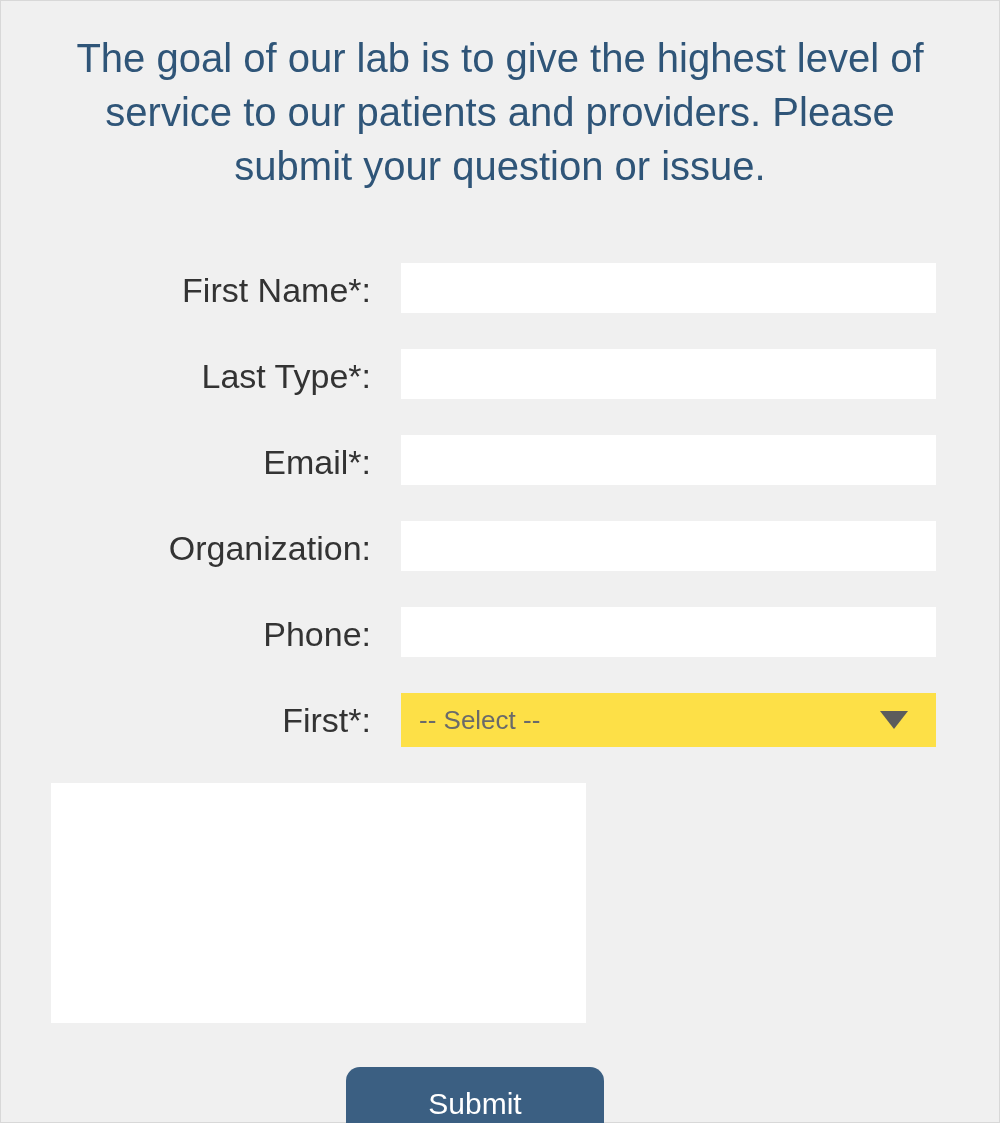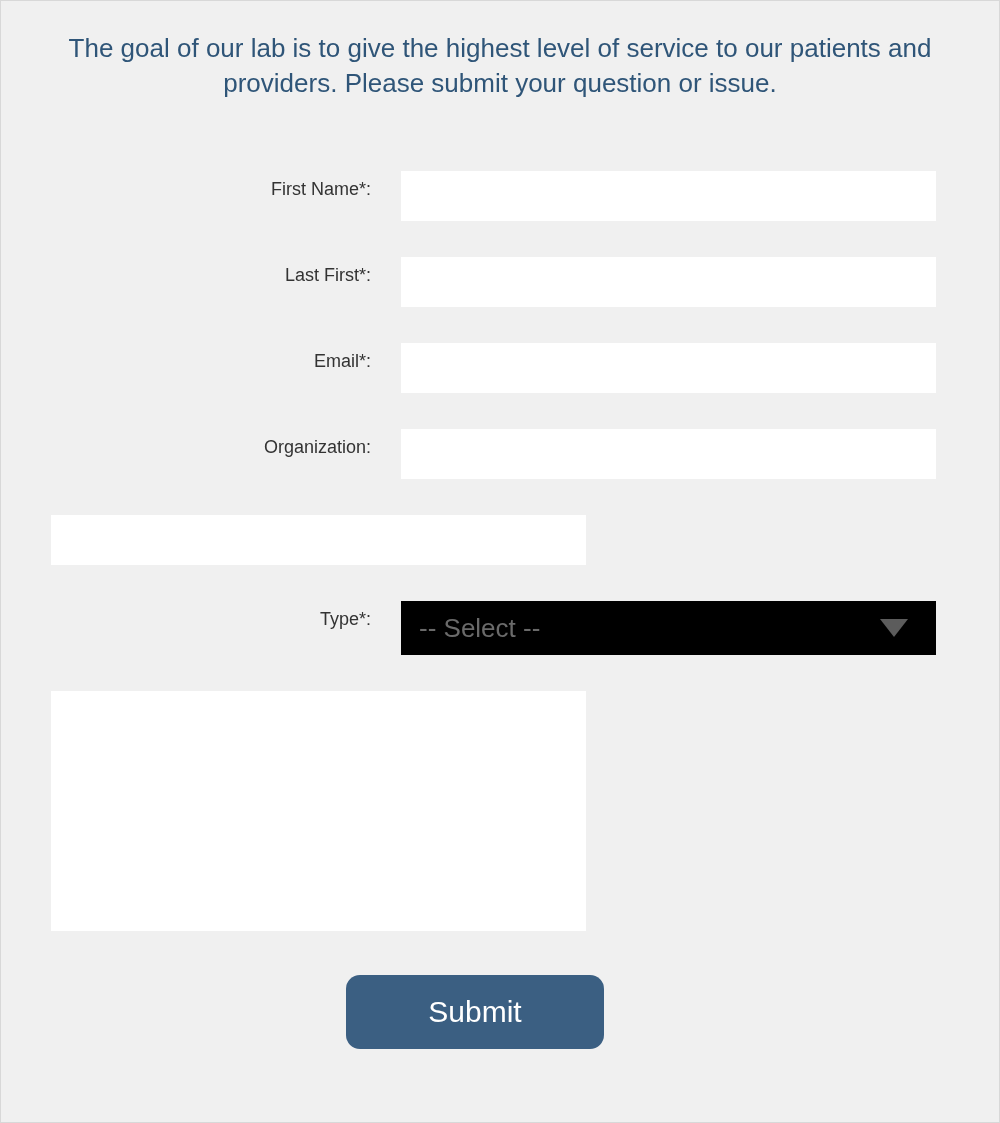--- a/index.html
+++ b/index.html
@@ -15,36 +15,36 @@
     }
     .container {
       width: 1000px;
       height: 1123px;
       background: #f0f0f0;
       border: 1px solid #d8d8d8;
       padding: 30px 50px 40px 50px;
     }
     .intro {
       color: #2f5578;
-      font-size: 26px;
+      font-size: 40px;
       line-height: 1.35;
       text-align: center;
       margin-bottom: 70px;
       padding: 0 10px;
     }
     .form-row {
       display: flex;
       align-items: flex-start;
       margin-bottom: 36px;
     }
     .form-label {
       width: 350px;
       text-align: right;
       padding-right: 30px;
-      font-size: 18px;
+      font-size: 34px;
       color: #333333;
       padding-top: 8px;
       flex-shrink: 0;
     }
     .form-control-wrap {
       flex: 1;
       max-width: 535px;
     }
     .text-input {
       width: 100%;
@@ -53,21 +53,21 @@
       background: #ffffff;
       font-size: 24px;
       padding: 0 14px;
       color: #333;
       outline: none;
     }
     .select-wrap {
       position: relative;
       width: 100%;
       height: 54px;
-      background: #000000;
+      background: #fde047;
       display: flex;
       align-items: center;
     }
     .select-input {
       width: 100%;
       height: 100%;
       border: none;
       background: transparent;
       font-size: 26px;
       color: #6a6a6a;
@@ -127,48 +127,49 @@
   <p class="intro">The goal of our lab is to give the highest level of service to our patients and providers. Please submit your question or issue.</p>
 
   <div class="form-row">
     <label class="form-label">First Name*:</label>
     <div class="form-control-wrap">
       <input type="text" class="text-input" value="" style="">
     </div>
   </div>
 
   <div class="form-row">
-    <label class="form-label">Last First*:</label>
+    <label class="form-label">Last Type*:</label>
     <div class="form-control-wrap">
       <input type="text" class="text-input" value="" style="">
     </div>
   </div>
 
   <div class="form-row">
     <label class="form-label">Email*:</label>
     <div class="form-control-wrap">
       <input type="text" class="text-input" value="" style="">
     </div>
   </div>
 
   <div class="form-row">
     <label class="form-label">Organization:</label>
     <div class="form-control-wrap">
       <input type="text" class="text-input" value="" style="">
     </div>
   </div>
 
   <div class="form-row">
+    <label class="form-label">Phone:</label>
     <div class="form-control-wrap">
       <input type="text" class="text-input" value="" style="">
     </div>
   </div>
 
   <div class="form-row">
-    <label class="form-label">Type*:</label>
+    <label class="form-label">First*:</label>
     <div class="form-control-wrap">
       <div class="select-wrap">
         <select class="select-input">
           <option>-- Select --</option>
         </select>
         <span class="select-arrow"></span>
       </div>
     </div>
   </div>
 

